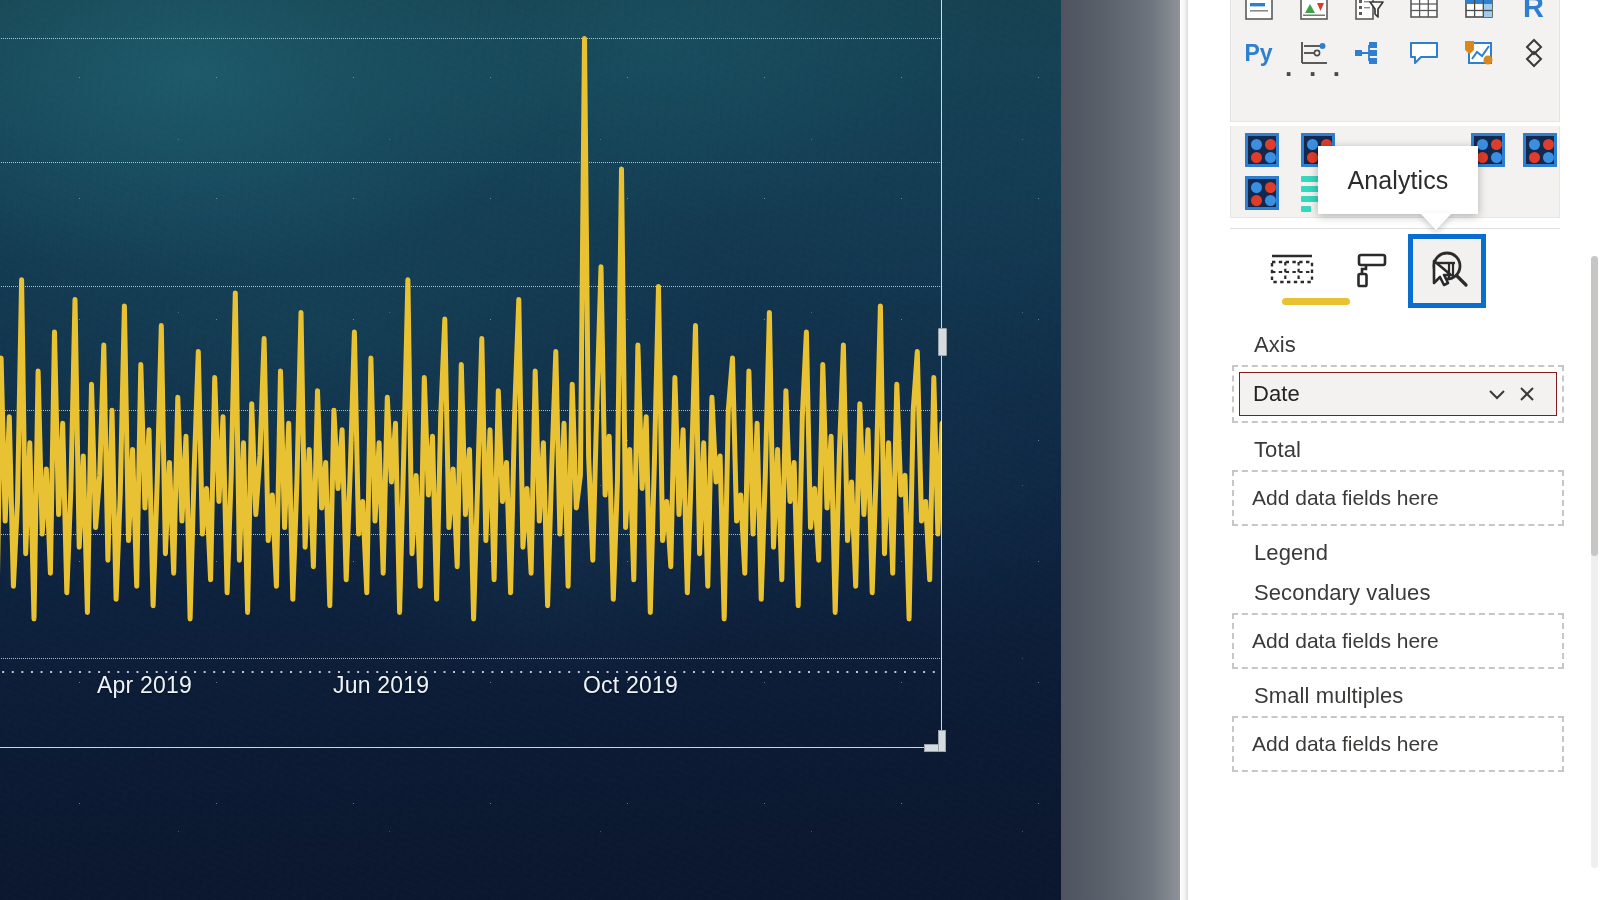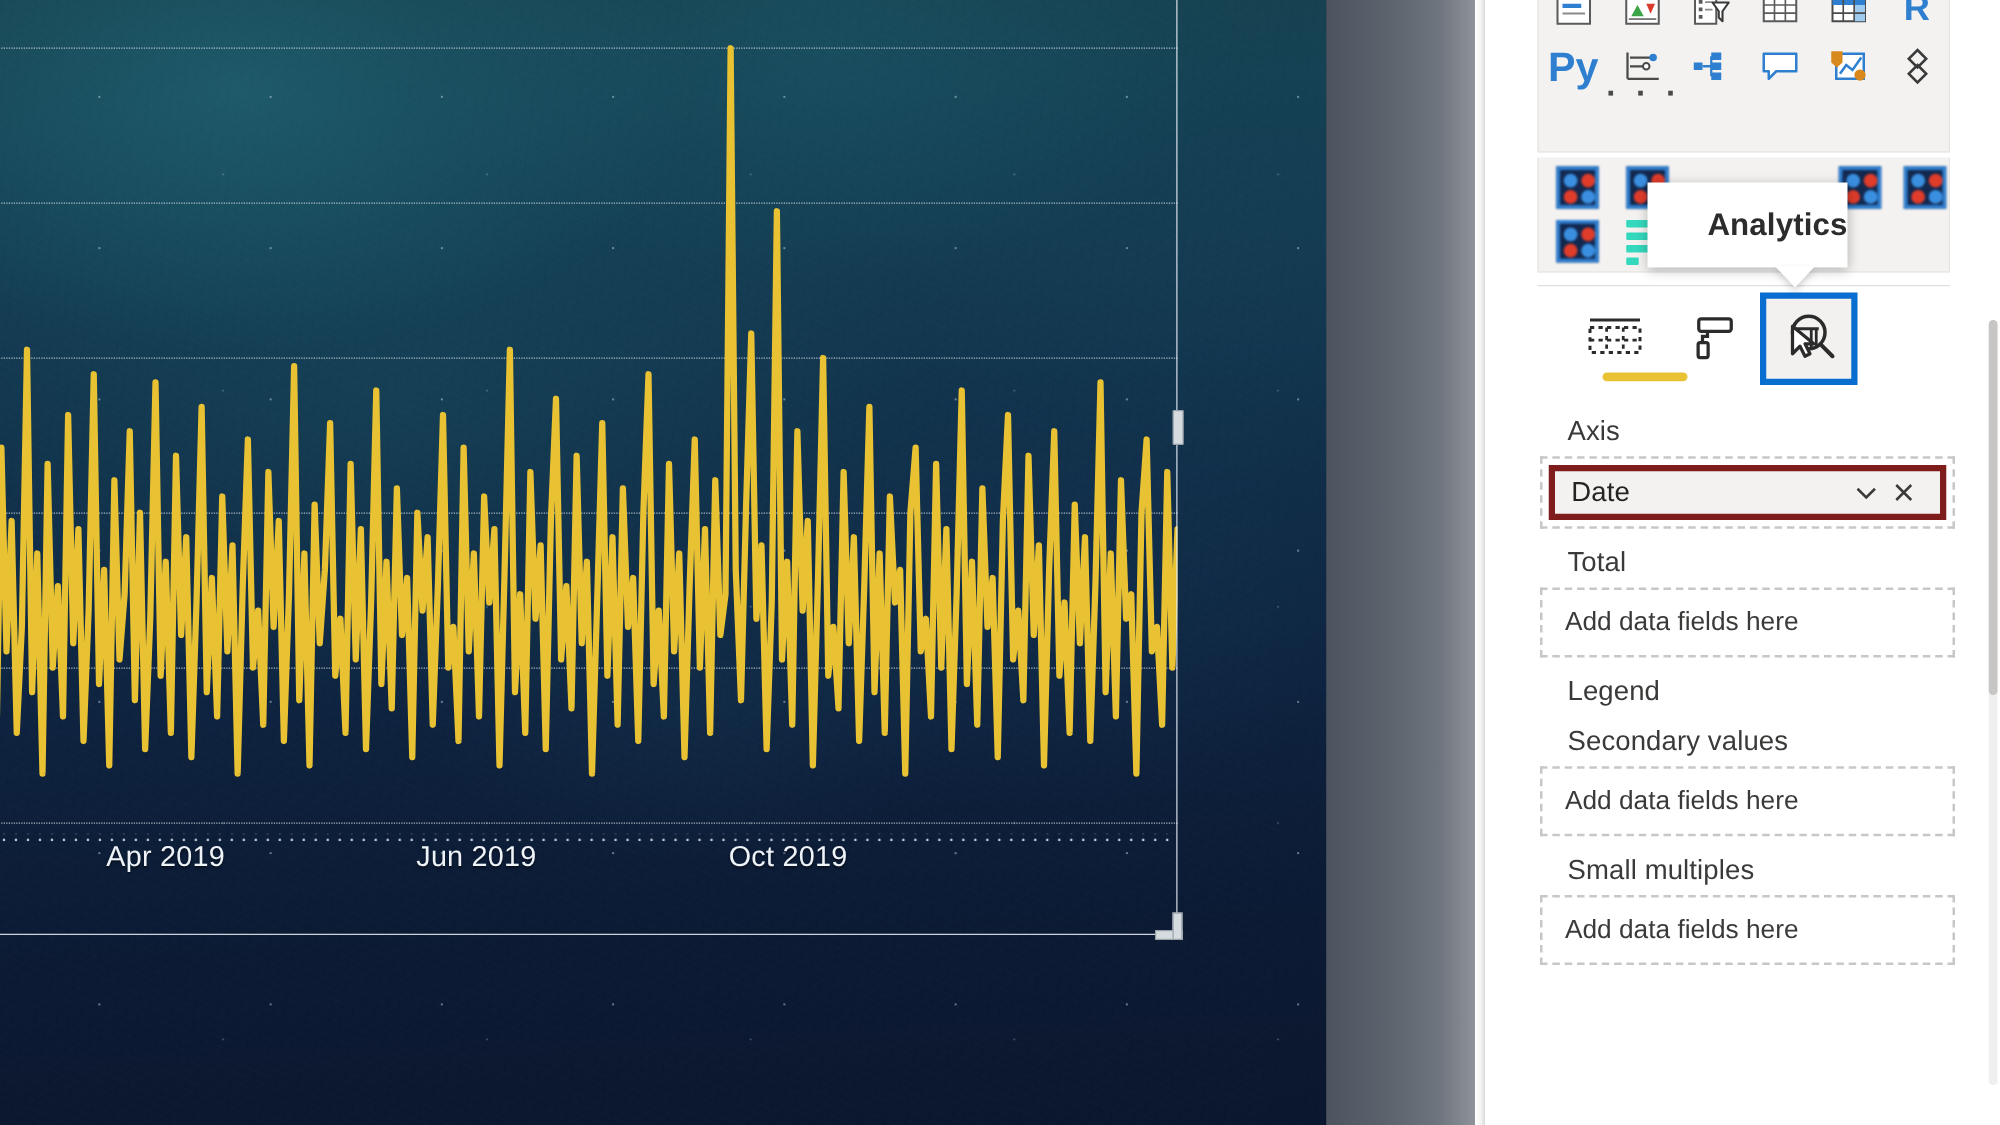--- a/index.html
+++ b/index.html
@@ -157,23 +157,22 @@
   .cv-bars { position:absolute; width:26px; height:40px; filter:blur(.6px); }
   .cv-bars i {
     display:block; background:#34d8bd; height:6px; margin-bottom:4px; border-radius:1px;
   }
 
   
   #tooltip {
     position:absolute; left:1318px; top:146px; width:160px; height:68px;
     background:#ffffff;
     box-shadow:0 2px 9px rgba(0,0,0,.28);
-    display:flex; align-items:center; justify-content:flex-end;
+    display:flex; align-items:center; justify-content:center;
     z-index:40;
-    font-weight:bold;
   }
   #tooltip-label {
     color:#2c2c2c; font-size:25px; letter-spacing:.1px; white-space:nowrap;
   }
   #tooltip-arrow {
     position:absolute; left:1420px; top:213px;
     width:0;height:0;
     border-left:16px solid transparent;
     border-right:16px solid transparent;
     border-top:17px solid #ffffff;
@@ -217,21 +216,21 @@
     margin:0 6px 0 2px;
     border:2px dashed #c9c7c5;
     background:#ffffff;
     padding:5px;
   }
   .dz-placeholder {
     color:#3b3a39; font-size:21px; padding:9px 0 9px 13px; background:#ffffff;
   }
   .chip {
     display:flex; align-items:center;
-    background:#f3f2f1; border:5px solid #7f1d1d;
+    background:#f3f2f1; border:1px solid #7f1d1d;
     height:44px; padding:0 14px 0 13px;
   }
   .chip-name { flex:1; color:#252423; font-size:22px; letter-spacing:.1px; }
   .chip-btn { width:30px; height:30px; display:flex; align-items:center; justify-content:center; }
 
   
   #pane-scroll {
     position:absolute; right:2px; top:256px; width:7px; height:612px;
     background:#efefef; border-radius:4px;
   }
@@ -260,21 +259,21 @@
         <div class="gridline" style="top:564px"></div>
         <div class="gridline" style="top:688px"></div>
 
         <svg id="chart-svg" width="982" height="700" viewBox="0 0 982 700">
           <polyline id="series-path" fill="none" stroke="#e9c233" stroke-width="5" stroke-linejoin="round" stroke-linecap="round" points="0.0,570.6 4.1,466.3 8.2,609.8 12.3,420.7 16.4,629.3 20.5,512.0 24.7,349.0 28.8,596.7 32.9,492.4 37.0,635.8 41.1,388.1 45.2,551.1 49.3,446.8 53.4,616.3 57.5,531.5 61.6,309.8 65.7,583.7 69.8,472.8 74.0,648.9 78.1,401.1 82.2,564.1 86.3,498.9 90.4,603.2 94.5,362.0 98.6,544.6 102.7,453.3 106.8,622.8 110.9,518.5 115.0,329.4 119.2,577.2 123.3,485.9 127.4,642.4 131.5,414.2 135.6,557.6 139.7,505.4 143.8,375.0 147.9,590.2 152.0,440.2 156.1,629.3 160.2,525.0 164.4,335.9 168.5,570.6 172.6,479.4 176.7,616.3 180.8,394.6 184.9,538.0 189.0,459.8 193.1,635.8 197.2,512.0 201.3,355.5 205.4,583.7 209.5,492.4 213.7,603.2 217.8,427.2 221.9,551.1 226.0,466.3 230.1,648.9 234.2,498.9 238.3,381.6 242.4,564.1 246.5,518.5 250.6,609.8 254.7,407.6 258.9,531.5 263.0,446.8 267.1,622.8 271.2,505.4 275.3,322.9 279.4,590.2 283.5,472.8 287.6,642.4 291.7,433.7 295.8,544.6 299.9,485.9 304.1,368.5 308.2,570.6 312.3,525.0 316.4,616.3 320.5,401.1 324.6,557.6 328.7,453.3 332.8,629.3 336.9,512.0 341.0,342.4 345.1,577.2 349.2,479.4 353.4,596.7 357.5,420.7 361.6,538.0 365.7,492.4 369.8,635.8 373.9,440.2 378.0,518.5 382.1,459.8 386.2,609.8 390.3,498.9 394.4,362.0 398.6,564.1 402.7,531.5 406.8,622.8 410.9,388.1 415.0,551.1 419.1,472.8 423.2,603.2 427.3,427.2 431.4,512.0 435.5,453.3 439.6,642.4 443.7,485.9 447.9,309.8 452.0,583.7 456.1,505.4 460.2,616.3 464.3,407.6 468.4,525.0 472.5,466.3 476.6,629.3 480.7,446.8 484.8,349.0 488.9,557.6 493.1,498.9 497.2,596.7 501.3,394.6 505.4,544.6 509.5,479.4 513.6,648.9 517.7,512.0 521.8,368.5 525.9,570.6 530.0,459.8 534.1,609.8 538.3,420.7 542.4,531.5 546.5,492.4 550.6,622.8 554.7,440.2 558.8,329.4 562.9,577.2 567.0,518.5 571.1,603.2 575.2,401.1 579.3,551.1 583.4,472.8 587.6,635.8 591.7,498.9 595.8,381.6 599.9,564.1 604.0,453.3 608.1,616.3 612.2,414.2 616.3,538.0 620.4,505.4 624.5,68.6 628.6,485.9 632.8,590.2 636.9,433.7 641.0,296.8 645.1,525.0 649.2,466.3 653.3,629.3 657.4,512.0 661.5,199.0 665.6,557.6 669.7,479.4 673.8,609.8 677.9,375.0 682.1,518.5 686.2,446.8 690.3,642.4 694.4,492.4 698.5,316.4 702.6,570.6 706.7,531.5 710.8,596.7 714.9,407.6 719.0,544.6 723.1,459.8 727.3,622.8 731.4,498.9 735.5,355.5 739.6,583.7 743.7,472.8 747.8,616.3 751.9,427.2 756.0,512.0 760.1,485.9 764.2,648.9 768.3,440.2 772.5,388.1 776.6,551.1 780.7,525.0 784.8,603.2 788.9,401.1 793.0,564.1 797.1,453.3 801.2,629.3 805.3,505.4 809.4,342.4 813.5,577.2 817.6,479.4 821.8,609.8 825.9,420.7 830.0,531.5 834.1,492.4 838.2,635.8 842.3,446.8 846.4,362.0 850.5,557.6 854.6,518.5 858.7,590.2 862.8,394.6 867.0,538.0 871.1,466.3 875.2,642.4 879.3,485.9 883.4,375.0 887.5,570.6 891.6,512.0 895.7,616.3 899.8,433.7 903.9,544.6 908.0,459.8 912.2,622.8 916.3,498.9 920.4,335.9 924.5,583.7 928.6,472.8 932.7,603.2 936.8,414.2 940.9,525.0 945.0,505.4 949.1,648.9 953.2,440.2 957.3,381.6 961.5,551.1 965.6,531.5 969.7,609.8 973.8,407.6 977.9,564.1 982.0,453.3"></polyline>
         </svg>
       </div>
 
       <div id="xaxis-ticks"></div>
       <div id="xaxis-labels">
-        <span class="xlabel" style="left:125px">Apr 2019</span>
+        <span class="xlabel" style="left:137px">Apr 2019</span>
         <span class="xlabel" style="left:373px">Jun 2019</span>
         <span class="xlabel" style="left:623px">Oct 2019</span>
       </div>
 
       <div id="visual-border"></div>
       <div class="handle" id="handle-right"></div>
       <div class="handle" id="handle-corner-h"></div>
       <div class="handle" id="handle-corner-v"></div>
     </div>
   </div>
@@ -333,21 +332,21 @@
               <line x1="19.3" y1="4" x2="19.3" y2="23" stroke="#4a4a4a" stroke-width="1.3"></line>
             </svg>
           </div>
           <div class="viz-cell">
             <span style="font-size:29px;color:#2f7fd0;font-weight:700;line-height:1;">R</span>
           </div>
         </div>
 
         <div class="viz-row" style="top:46px">
           <div class="viz-cell">
-            <span style="font-size:33px;color:#2f7fd0;font-weight:700;line-height:1;">Py</span>
+            <span style="font-size:23px;color:#2f7fd0;font-weight:700;line-height:1;">Py</span>
           </div>
           <div class="viz-cell">
             <svg class="icn" width="32" height="28" viewBox="0 0 32 28">
               <line x1="4" y1="3" x2="4" y2="24" stroke="#4a4a4a" stroke-width="1.8"></line>
               <line x1="4" y1="24" x2="29" y2="24" stroke="#4a4a4a" stroke-width="1.8"></line>
               <line x1="6" y1="7" x2="22" y2="7" stroke="#4a4a4a" stroke-width="1.8"></line>
               <line x1="6" y1="14" x2="17" y2="14" stroke="#4a4a4a" stroke-width="1.8"></line>
               <circle cx="24.5" cy="7" r="3" fill="#2f7fd0"></circle>
               <circle cx="19" cy="14" r="2.6" fill="#fff" stroke="#4a4a4a" stroke-width="1.6"></circle>
             </svg>

